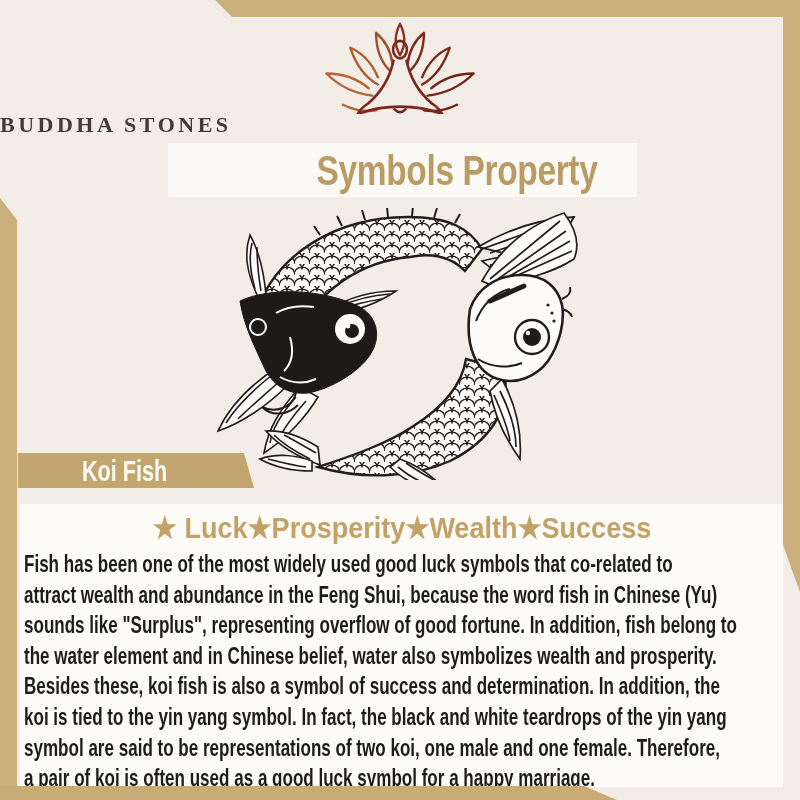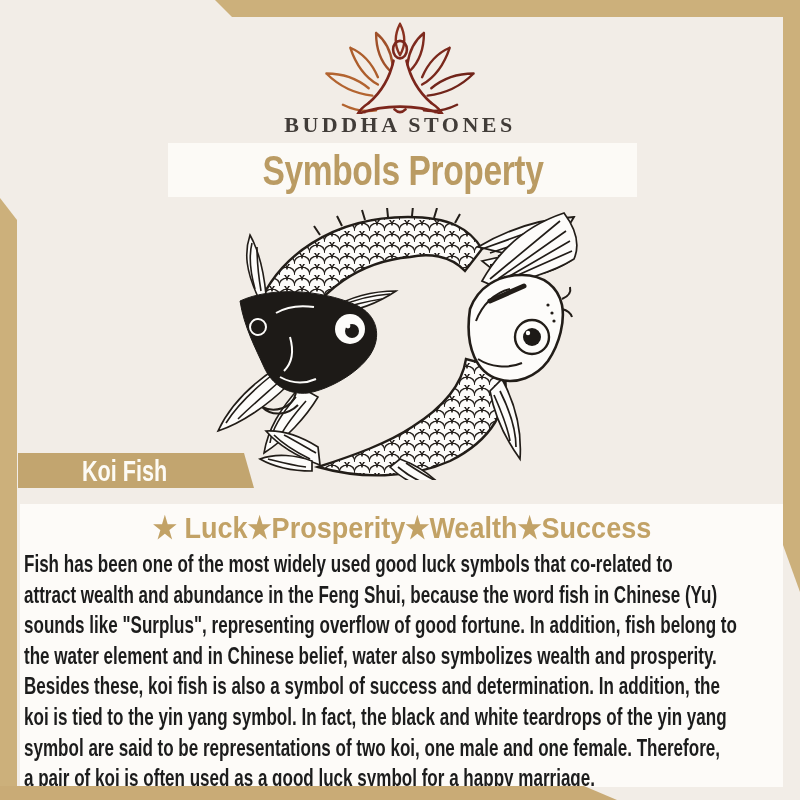--- a/index.html
+++ b/index.html
@@ -13,26 +13,26 @@
   .tan-top{left:0;top:0;width:800px;height:17px;background:#ccb07b;
     clip-path:polygon(215px 0,800px 0,800px 17px,232px 17px);z-index:6;}
   .tan-right{left:783px;top:0;width:17px;height:592px;background:#ccb07b;
     clip-path:polygon(0 0,17px 0,17px 592px,0 545px);z-index:6;}
   .tan-left{left:0;top:198px;width:17px;height:602px;background:#ccb07b;
     clip-path:polygon(0 0,17px 22px,17px 602px,0 602px);z-index:6;}
   .tan-bottom{left:0;top:786px;width:800px;height:14px;background:#c9ab76;
     clip-path:polygon(0 0,584px 0,617px 14px,0 14px);z-index:6;}
   
   .logo-wrap{left:310px;top:22px;width:180px;height:92px;z-index:2;}
-  .brand-name{left:0;top:112px;width:800px;text-align:center;
+  .brand-name{left:0;top:112px;width:800px;
     font-family:"Liberation Serif",serif;font-size:22px;font-weight:600;
     color:#413c38;letter-spacing:3.5px;z-index:2;}
   
   .title-band{left:168px;top:143px;width:469px;height:54px;background:#fcfaf6;
-    display:flex;align-items:center;justify-content:center;z-index:3;}
+    display:flex;align-items:center;justify-content:flex-end;z-index:3;}
   .title-text{font-size:43px;font-weight:bold;color:#ba9b63;white-space:nowrap;
     transform:scaleX(.78);transform-origin:center;letter-spacing:-.5px;}
   
   .koi-wrap{left:160px;top:208px;width:560px;height:272px;z-index:2;}
   
   .section-banner{left:18px;top:453px;width:236px;height:35px;background:#c2a56f;
     clip-path:polygon(0 0,226px 0,236px 35px,0 35px);z-index:4;
     display:flex;align-items:center;justify-content:center;}
   .section-banner span{font-size:30px;font-weight:bold;color:#fdfbf5;
     white-space:nowrap;transform:scaleX(.72);transform-origin:left center;

